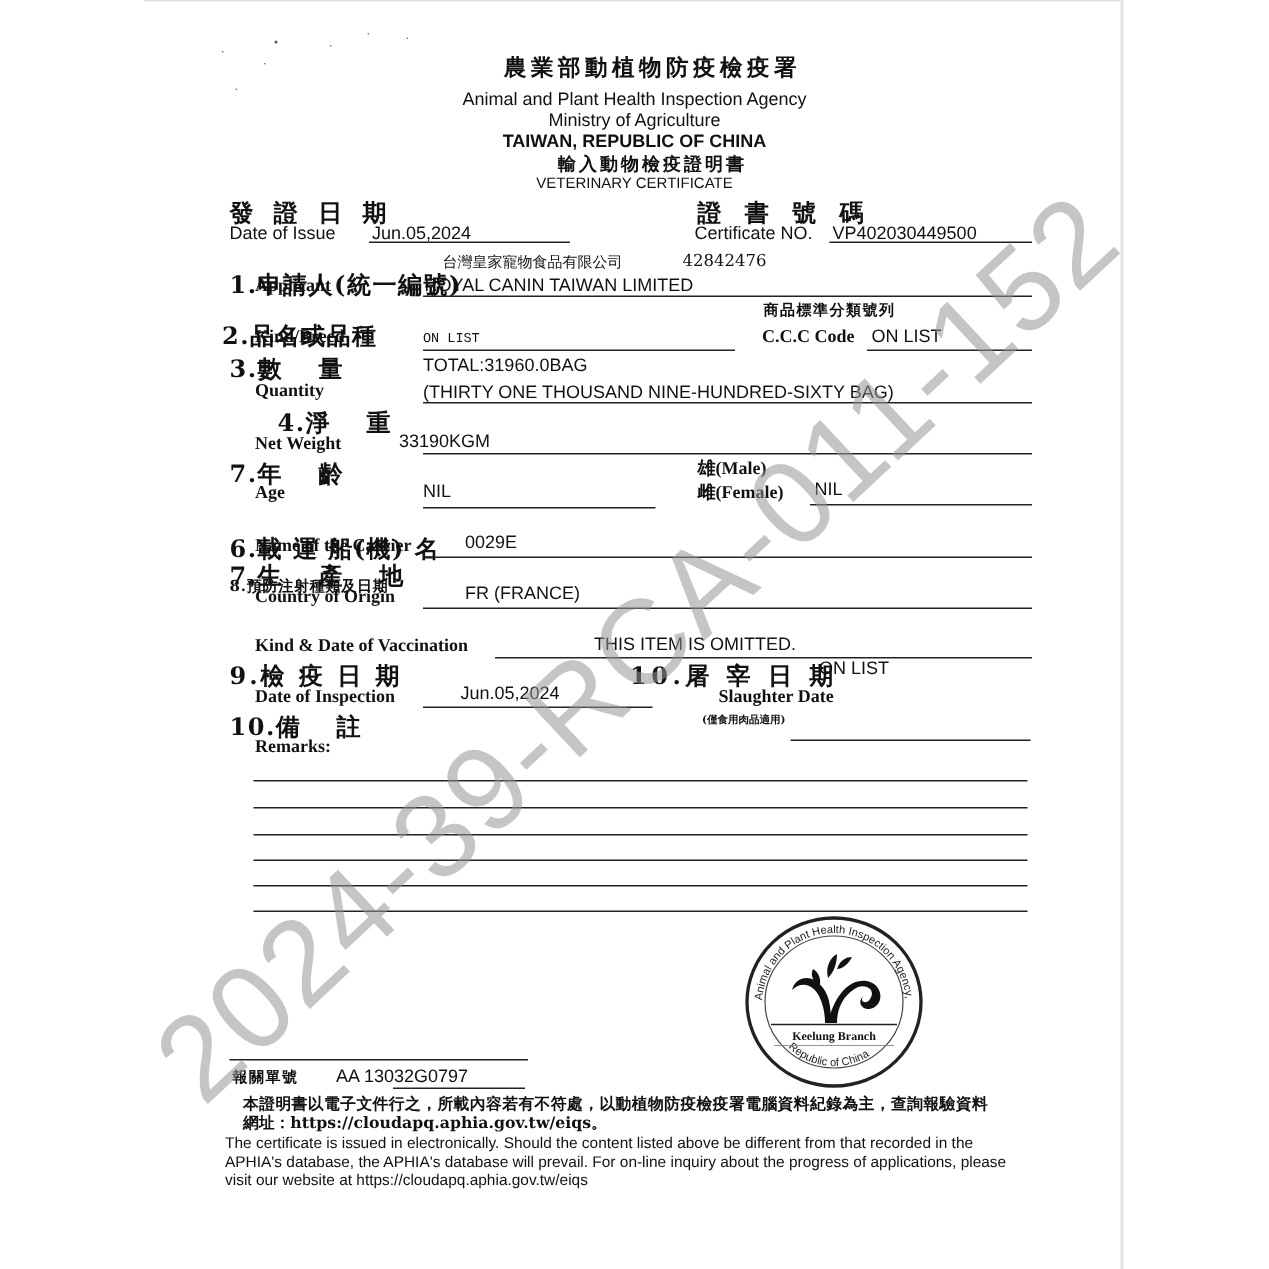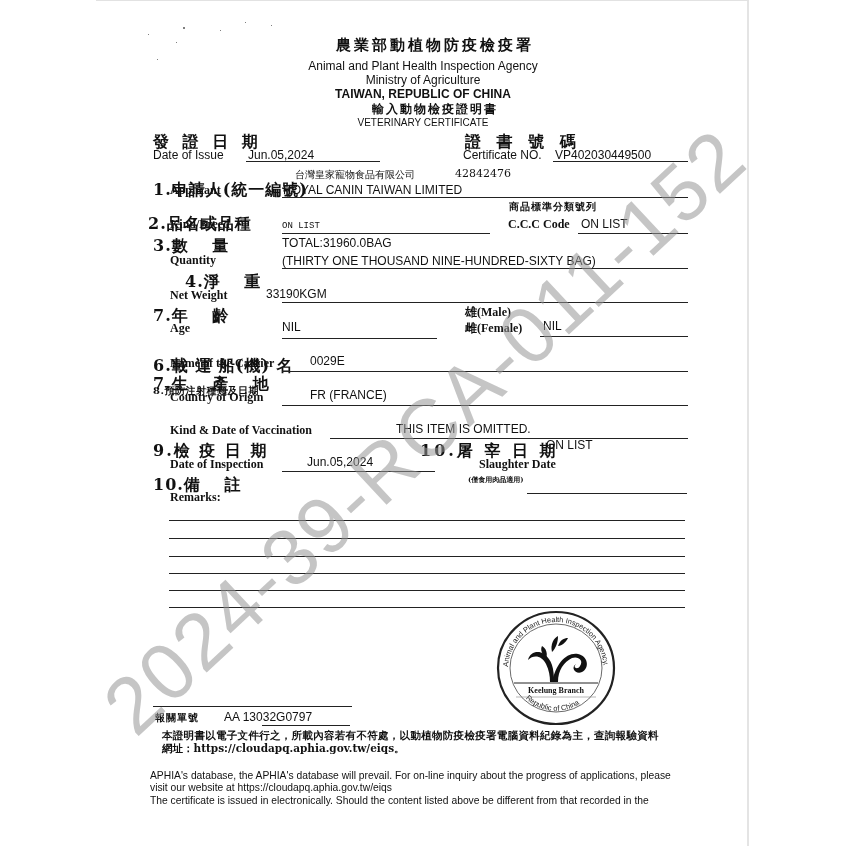--- a/index.html
+++ b/index.html
@@ -147,17 +147,17 @@
   </svg>
 </div>
 
 <div class="line" style="left:153px;top:706px;width:199px;"></div>
 <div class="abs cn" style="left:155px;top:711px;font-size:10px;">報關單號</div>
 <div class="abs val" style="left:224px;top:710px;">AA  13032G0797</div>
 <div class="line" style="left:262px;top:725px;width:88px;"></div>
 
 <div class="abs serif" style="left:150px;top:729px;font-size:10.5px;font-weight:bold;letter-spacing:0.3px;">本證明書以電子文件行之，所載內容若有不符處，以動植物防疫檢疫署電腦資料紀錄為主，查詢報驗資料</div>
 <div class="abs serif" style="left:150px;top:742px;font-size:10.5px;font-weight:bold;">網址：https://cloudapq.aphia.gov.tw/eiqs。</div>
-<div class="abs sans" style="left:150px;top:757px;font-size:10.3px;margin-top:38px;">The certificate is issued in electronically. Should the content listed above be different from that recorded in the</div>
+<div class="abs sans" style="left:150px;top:757px;font-size:10.3px;">The certificate is issued in electronically. Should the content listed above be different from that recorded in the</div>
 <div class="abs sans" style="left:150px;top:770px;font-size:10.3px;">APHIA's database, the APHIA's database will prevail. For on-line inquiry about the progress of applications, please</div>
 <div class="abs sans" style="left:150px;top:782px;font-size:10.3px;">visit our website at https://cloudapq.aphia.gov.tw/eiqs</div>
 
 <div class="watermark">2024-39-RCA-011-152</div>
 
 </body></html>

